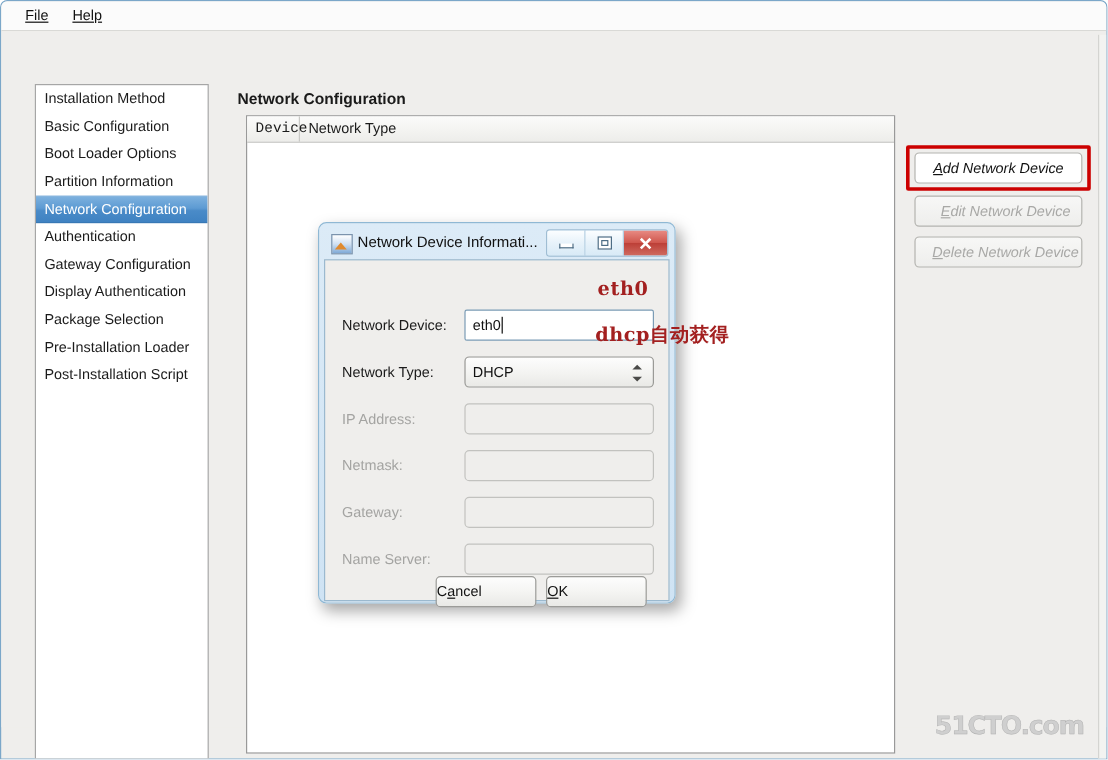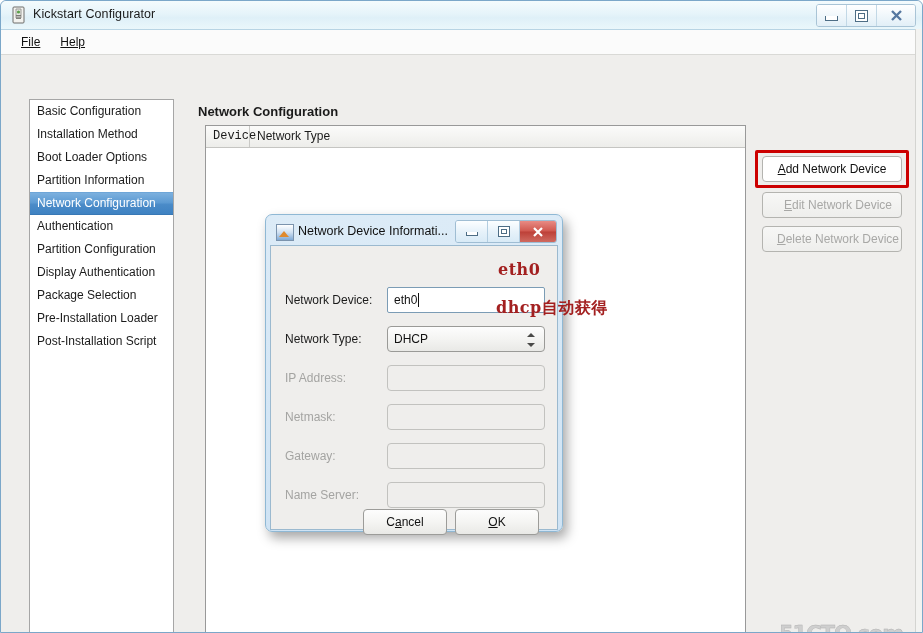--- a/index.html
+++ b/index.html
@@ -168,20 +168,21 @@
   .act-btn {
     position: absolute;
     width: 140px; height: 26px;
     box-sizing: border-box;
     border: 1px solid #b4b4b0;
     border-radius: 4px;
     background: linear-gradient(to bottom,#fdfdfd 0%,#f3f3f1 50%,#e8e8e5 100%);
     font-size: 12px;
     display: flex; align-items: center; justify-content: center;
     color: #111;
+    font-style: italic;
   }
   .act-btn.disabled { color: #a8a8a6; background: linear-gradient(to bottom,#f7f7f6,#eeeeec); padding-left: 12px; }
   #btn-add { left: 761px; top: 101px; background: #ffffff; border-color: #b4b4b0;}
   #btn-edit { left: 761px; top: 137px; }
   #btn-del  { left: 761px; top: 171px; }
   #add-highlight {
     position: absolute;
     left: 754px; top: 95px;
     width: 154px; height: 38px;
     border: 3px solid #cc0000;
@@ -307,21 +308,21 @@
   .combo-arrow .dn { bottom:1px; border-top:4px solid #4a4a48; }
 
   .dlg-action {
     position: absolute;
     width: 84px; height: 26px;
     box-sizing: border-box;
     border: 1px solid #9c9c99;
     border-radius: 4px;
     background: linear-gradient(to bottom,#fdfdfd 0%,#f5f5f3 48%,#e9e9e6 100%);
     font-size: 12px;
-    display:flex;align-items:center;justify-content:center;
+    display:flex;align-items:center;
     color: #111;
   }
 
   
   .annot {
     position: absolute;
     color: #a32020;
     font-weight: bold;
     font-family: "DejaVu Serif", "Liberation Serif", serif;
     white-space: nowrap;
@@ -354,64 +355,40 @@
     letter-spacing: -1px;
     line-height: 22px;
     -webkit-text-stroke: 0.4px #b0b0b0;
   }
 </style>
 </head>
 <body>
 
 <div id="app-window">
 
-  <div id="titlebar">
-    <svg class="tb-icon" viewBox="0 0 18 18">
-      <rect x="3" y="1" width="11" height="16" rx="1" fill="#f2f2ef" stroke="#6d6d6a"></rect>
-      <path d="M6 3 l5 0 l0 9 l-5 0 z" fill="#e8e8e4" stroke="#9a9a96"></path>
-      <circle cx="8.5" cy="6" r="1.6" fill="#5aa04a"></circle>
-      <rect x="6" y="9" width="5" height="1.4" fill="#7a7a76"></rect>
-      <rect x="6" y="11.5" width="5" height="1.4" fill="#7a7a76"></rect>
-    </svg>
-    <div class="tb-title">Kickstart Configurator</div>
-
-    <div class="win-btns">
-      <div class="win-btn">
-        <span class="glyph-min"></span>
-      </div>
-      <div class="win-btn">
-        <span class="glyph-max"></span>
-      </div>
-      <div class="win-btn">
-        <svg width="15" height="15" viewBox="0 0 15 15">
-          <path d="M3 3 L12 12 M12 3 L3 12" stroke="#5577a0" stroke-width="2.4" fill="none"></path>
-        </svg>
-      </div>
-    </div>
-  </div>
 
   <div id="menubar">
     <div class="menu-item">
       <span class="mnem">File</span>
     </div>
     <div class="menu-item">
       <span class="mnem">Help</span>
     </div>
   </div>
 
   <div id="content">
 
     <div id="sidebar">
+      <div class="side-item"><span>Installation Method</span></div>
       <div class="side-item"><span>Basic Configuration</span></div>
-      <div class="side-item"><span>Installation Method</span></div>
       <div class="side-item"><span>Boot Loader Options</span></div>
       <div class="side-item"><span>Partition Information</span></div>
       <div class="side-item selected"><span>Network Configuration</span></div>
       <div class="side-item"><span>Authentication</span></div>
-      <div class="side-item"><span>Partition Configuration</span></div>
+      <div class="side-item"><span>Gateway Configuration</span></div>
       <div class="side-item"><span>Display Authentication</span></div>
       <div class="side-item"><span>Package Selection</span></div>
       <div class="side-item"><span>Pre-Installation Loader</span></div>
       <div class="side-item"><span>Post-Installation Script</span></div>
     </div>
 
     <div id="panel-title">Network Configuration</div>
 
     <div id="device-table">
       <div id="table-head">

